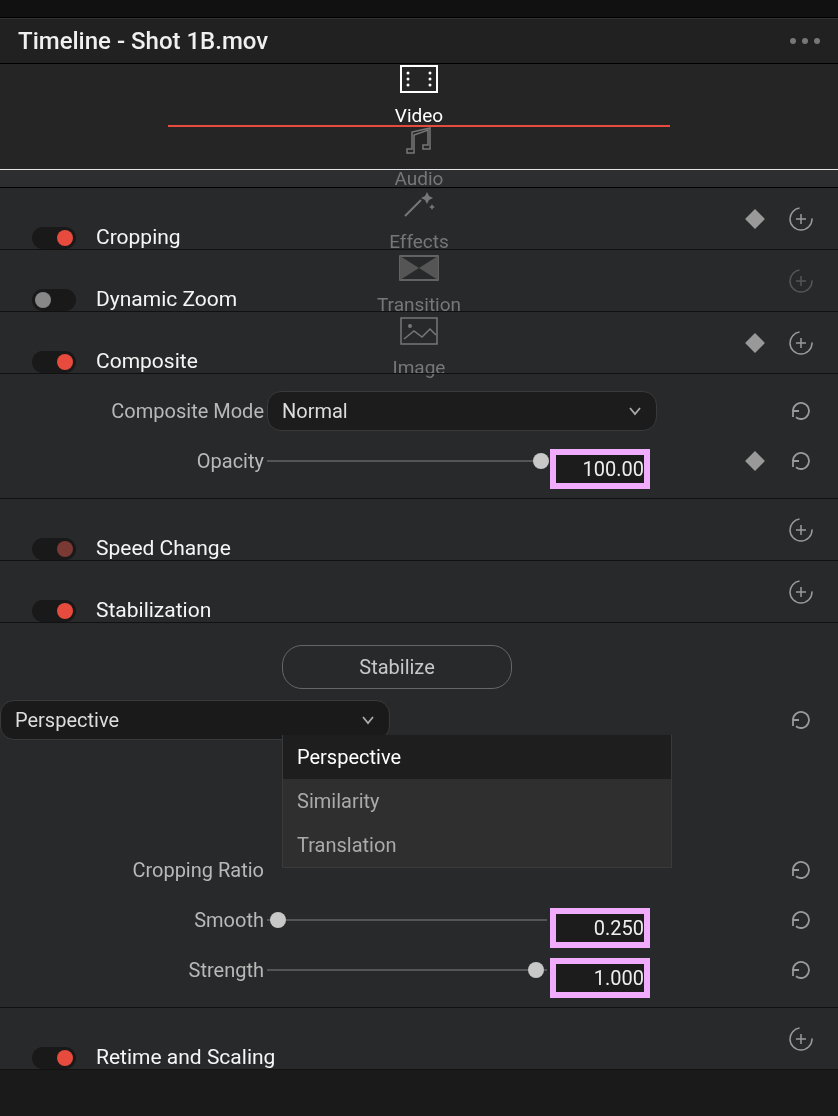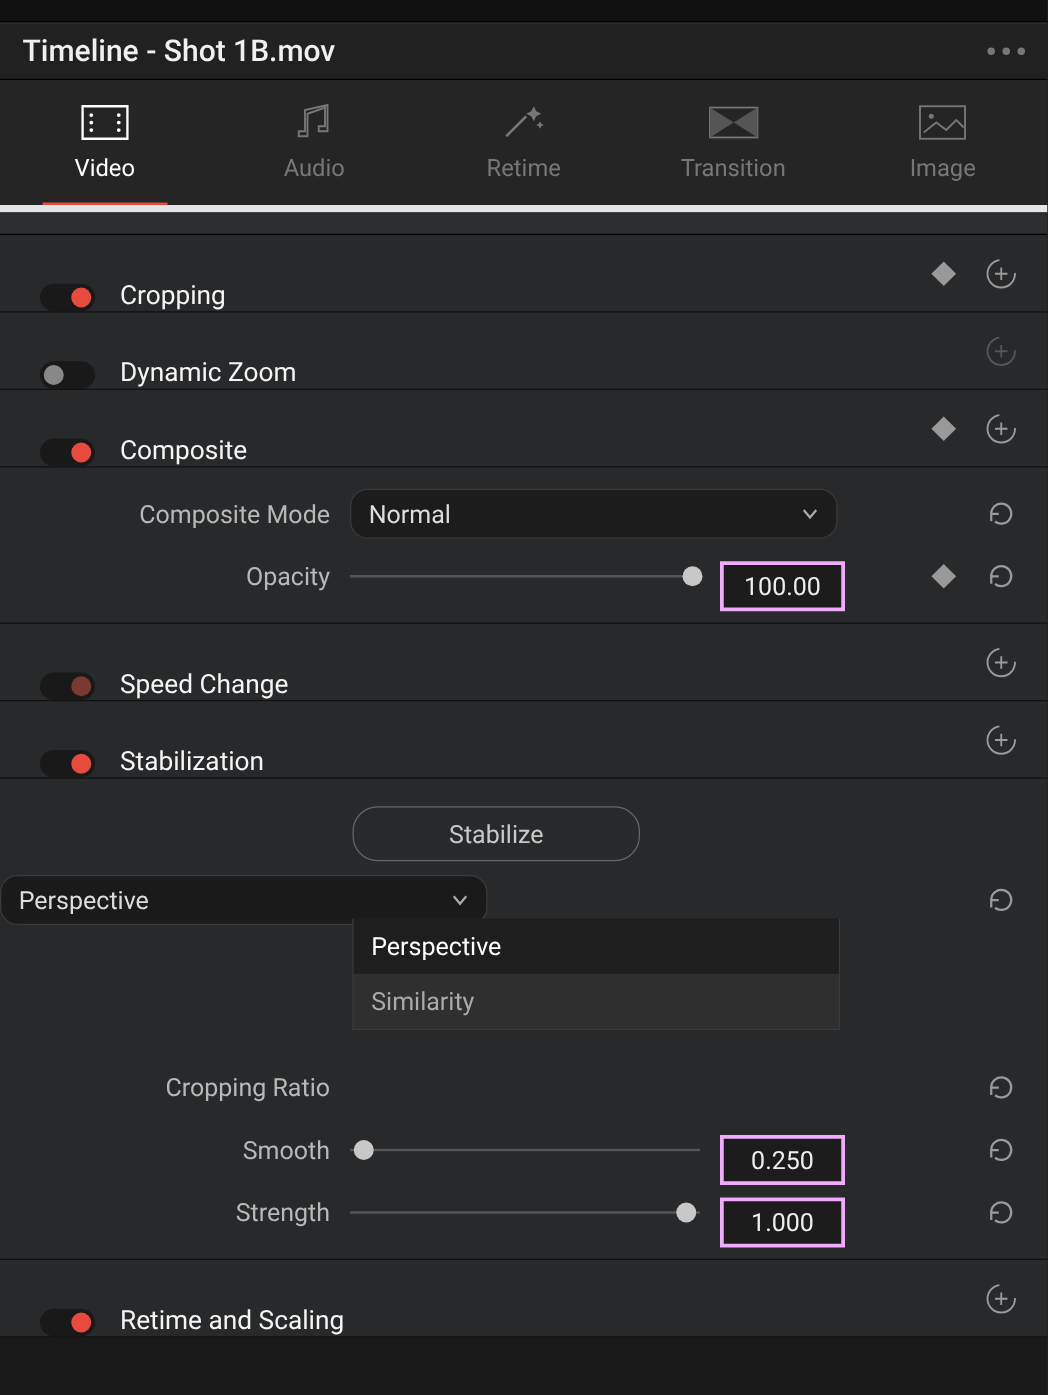--- a/index.html
+++ b/index.html
@@ -24,21 +24,22 @@
     border-bottom: 1px solid #000;
     border-top:1px solid #333;
   }
   .titlebar .title { color: #f0f0f0; font-size: 24px; font-weight:500;}
   .dots { display:flex; gap:6px; }
   .dots span { width:6px;height:6px;border-radius:50%;background:#777;}
   .tabs {
     height: 106px;
     background: #252525;
     display: flex;
-    border-bottom:6px solid #e5e5e5;
+    border-bottom:1px solid #e5e5e5;
+    flex-direction:column;
   }
   .tab {
     flex:1;
     display:flex;
     flex-direction:column;
     align-items:center;
     justify-content:center;
     gap:10px;
     color:#777;
     cursor:pointer;
@@ -95,21 +96,21 @@
     width:26px; height:26px;
     display:flex; align-items:center; justify-content:center;
     color:#9a9a9a;
   }
   .reset-plus.dim { color:#555; }
   .row {
     display:flex;
     align-items:center;
     height:50px;
     padding:0 24px 0 0;
-    gap:16px;
+    gap:3px;
     position:relative;
   }
   .row .label {
     width:264px;
     text-align:right;
     color:#b8b8b8;
     font-size:20px;
     flex-shrink:0;
   }
   .dropdown {
@@ -144,22 +145,22 @@
     position:absolute;
     top:50%;
     width:16px; height:16px;
     border-radius:50%;
     background:#c8c8c8;
     transform:translate(-50%,-50%);
   }
   .num-field {
     width:100px; height:40px;
     background:#1c1c1c;
-    border:3px solid #f0abfc;
-    display:flex; align-items:center; justify-content:center;
+    border:6px solid #f0abfc;
+    display:flex; align-items:center; justify-content:flex-end;
     color:#eee;
     font-size:20px;
     margin-top:16px;
   }
   .row-actions {
     position:absolute; right:24px; top:0; bottom:0;
     display:flex; align-items:center; gap:26px;
   }
   .pill-btn {
     width:230px; height:44px;
@@ -228,21 +229,21 @@
     <span class="tlabel">Audio</span>
   </div>
   <div class="tab">
     <span class="ticon">
       <svg width="36" height="30" viewBox="0 0 36 30">
           <path d="M4 26 L20 10" stroke="#777" stroke-width="2"></path>
           <path d="M24 6 l2 -4 l2 4 l4 2 l-4 2 l-2 4 l-2 -4 l-4 -2 z" fill="#777"></path>
           <path d="M30 16 l1 -2 l1 2 l2 1 l-2 1 l-1 2 l-1 -2 l-2 -1 z" fill="#777"></path>
         </svg>
     </span>
-    <span class="tlabel">Retime</span>
+    <span class="tlabel">Effects</span>
   </div>
   <div class="tab">
     <span class="ticon">
       <svg width="40" height="26" viewBox="0 0 40 26">
           <rect x="1" y="1" width="38" height="24" stroke="#777" stroke-width="1.5" fill="none"></rect>
           <path d="M1 1 L20 13 L1 25 Z M39 1 L20 13 L39 25 Z" fill="#555"></path>
         </svg>
     </span>
     <span class="tlabel">Transition</span>
   </div>
@@ -396,20 +397,21 @@
         <div class="reset-icon">
           <svg width="24" height="24" viewBox="0 0 24 24">
               <path d="M4 12 a8 8 0 1 1 3 6.2" stroke="#9a9a9a" stroke-width="1.8" fill="none"></path>
               <path d="M4 18 l0 -6 l6 0" stroke="#9a9a9a" stroke-width="1.8" fill="none"></path>
             </svg>
         </div>
       </div>
       <div class="dropdown-menu">
         <div class="opt sel">Perspective</div>
         <div class="opt">Similarity</div>
+        <div class="opt">Translation</div>
       </div>
     </div>
     <div style="height:100px;"></div>
     <div class="row">
       <span class="label">Cropping Ratio</span>
       <div class="row-actions">
         <div class="reset-icon">
           <svg width="24" height="24" viewBox="0 0 24 24">
               <path d="M4 12 a8 8 0 1 1 3 6.2" stroke="#9a9a9a" stroke-width="1.8" fill="none"></path>
               <path d="M4 18 l0 -6 l6 0" stroke="#9a9a9a" stroke-width="1.8" fill="none"></path>

